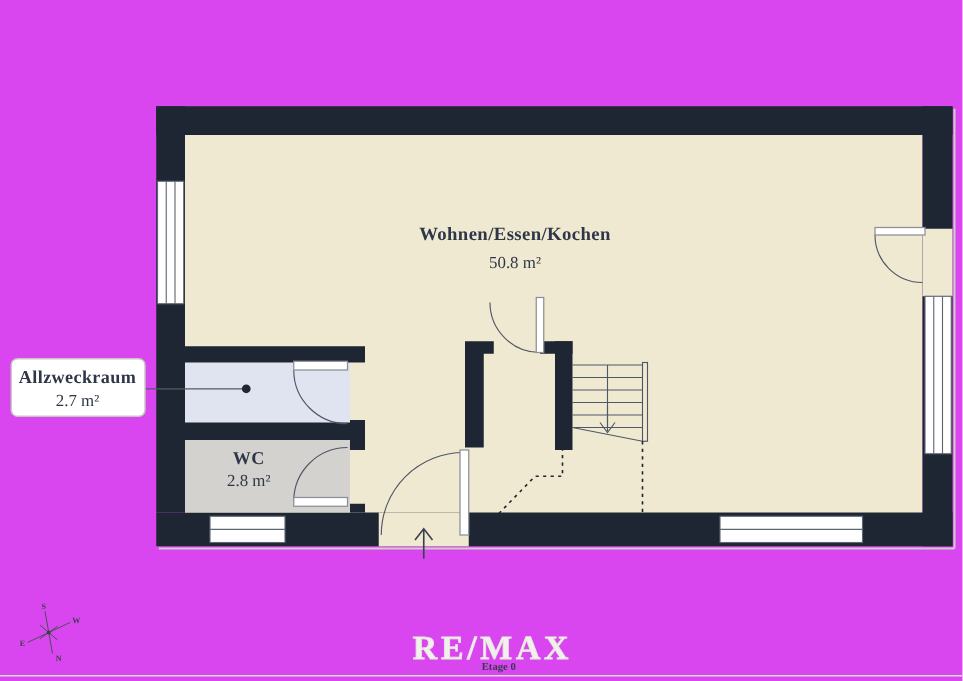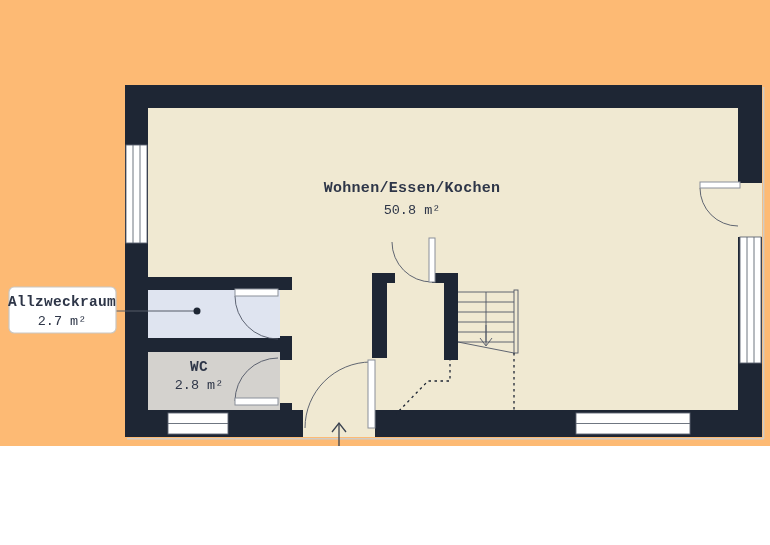--- a/index.html
+++ b/index.html
@@ -1,21 +1,21 @@
 <!DOCTYPE html>
 <html style="--wall: #1e2634; --floor: #f0e9d2; --allzweck_floor: #dfe4f0; --wc_floor: #d4d2ce; --ink: #2e3648;"><head>
 <meta charset="utf-8">
 <style>
   :root{
     --wall:#1e2634; --floor:#f0e9d2; --allzweck_floor:#dfe4f0; --wc_floor:#d4d2ce;
     --ink:#2e3648; --line:#4f5665;
   }
   html,body{margin:0;padding:0;background:#ffffff;}
-  .page{width:770px;height:446px;position:relative;background:#fdba74;overflow:hidden;
-        font-family:Liberation Mono, monospace;}
+  .page{width:770px;height:545px;position:relative;background:#d946ef;overflow:hidden;
+        font-family:Liberation Serif, serif;}
   svg{display:block;}
   .wall{fill:var(--wall);}
   .floor{fill:var(--floor);}
   .floor-allzweck{fill:var(--allzweck_floor);}
   .floor-wc{fill:var(--wc_floor);}
   .win{fill:#ffffff;stroke:#5f6673;stroke-width:0.9;}
   .winline{stroke:#5f6673;stroke-width:0.9;}
   .leaf{fill:#ffffff;stroke:#8a8f99;stroke-width:1;}
   .arc{fill:none;stroke:var(--line);stroke-width:0.9;}
   .stair{stroke:var(--line);stroke-width:0.9;fill:none;}

